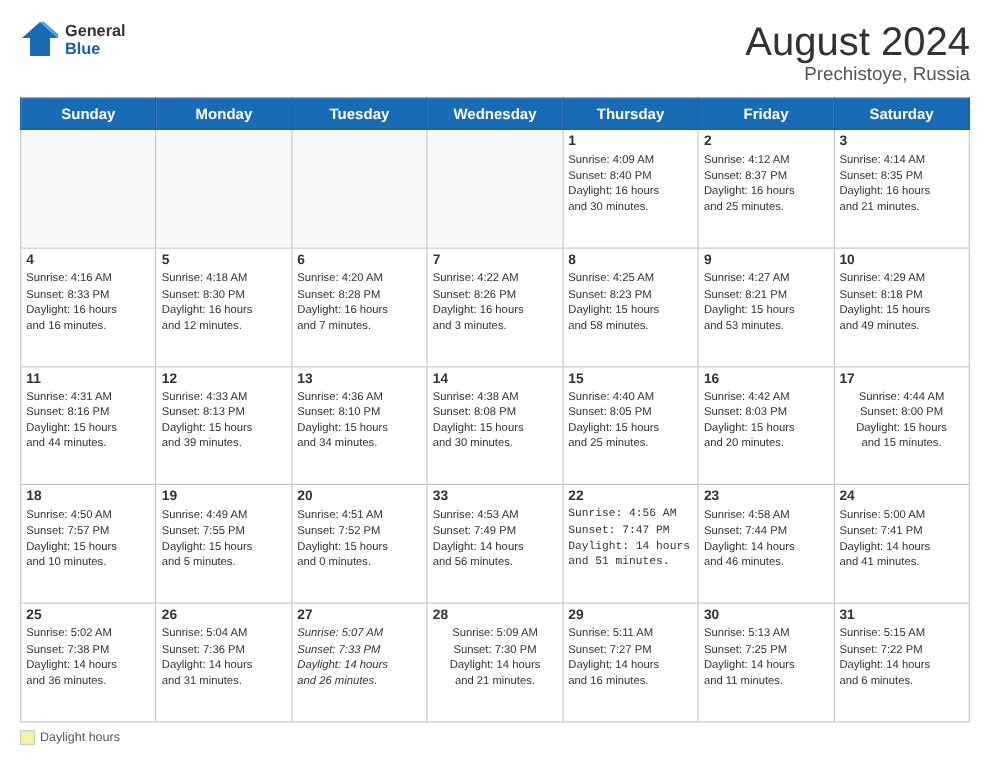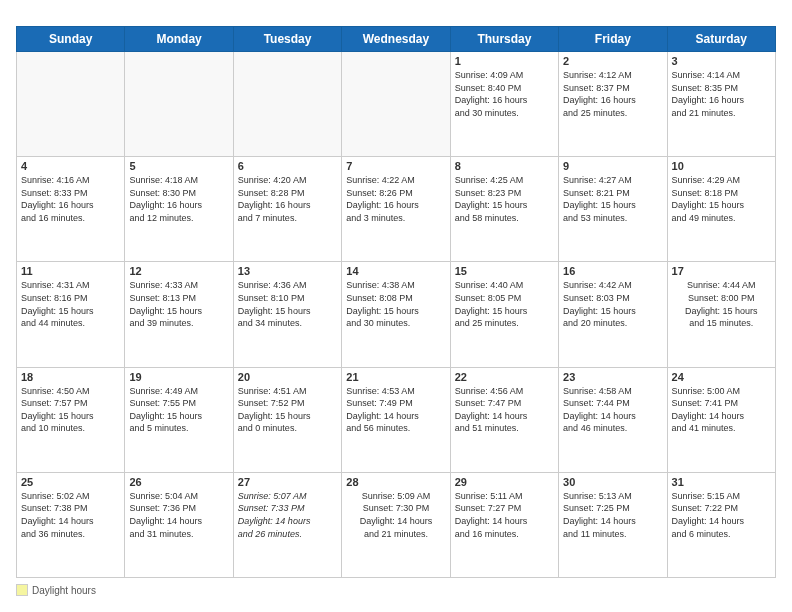--- a/index.html
+++ b/index.html
@@ -106,20 +106,34 @@
       background: #f5f5a0;
       border: 1px solid #ccc;
       display: inline-block;
     }
   </style>
 </head>
 <body>
 
 <div class="page">
   <div class="header">
+    <div class="logo">
+      <svg class="logo-icon" viewBox="0 0 40 40">
+        <polygon points="20,2 38,18 30,18 30,36 10,36 10,18 2,18" fill="#1a6bb5"></polygon>
+        <polygon points="24,2 38,14 38,18 20,2" fill="#4da0e0"></polygon>
+      </svg>
+      <div class="logo-text">
+        <span>General</span>
+        <span>Blue</span>
+      </div>
+    </div>
+    <div class="title-area">
+      <div class="main-title">August 2024</div>
+      <div class="subtitle">Prechistoye, Russia</div>
+    </div>
   </div>
 
   <table class="calendar">
     <thead>
       <tr>
       <th>Sunday</th>
           <th>Monday</th>
           <th>Tuesday</th>
           <th>Wednesday</th>
           <th>Thursday</th>
@@ -273,29 +287,29 @@
 and 5 minutes.</div>
           </td>
           <td>
             <div class="day-num">20</div>
             <div class="day-info" style="white-space: pre-line;">Sunrise: 4:51 AM
 Sunset: 7:52 PM
 Daylight: 15 hours
 and 0 minutes.</div>
           </td>
           <td>
-            <div class="day-num">21</div>
+            <div class="day-num">33</div>
             <div class="day-info" style="white-space: pre-line;">Sunrise: 4:53 AM
 Sunset: 7:49 PM
 Daylight: 14 hours
 and 56 minutes.</div>
           </td>
           <td>
             <div class="day-num">22</div>
-            <div class="day-info" style="white-space: pre-line;">Sunrise: 4:56 AM
+            <div class="day-info" style="white-space: pre-line; font-family: Liberation Mono, monospace;">Sunrise: 4:56 AM
 Sunset: 7:47 PM
 Daylight: 14 hours
 and 51 minutes.</div>
           </td>
           <td>
             <div class="day-num">23</div>
             <div class="day-info" style="white-space: pre-line;">Sunrise: 4:58 AM
 Sunset: 7:44 PM
 Daylight: 14 hours
 and 46 minutes.</div>

